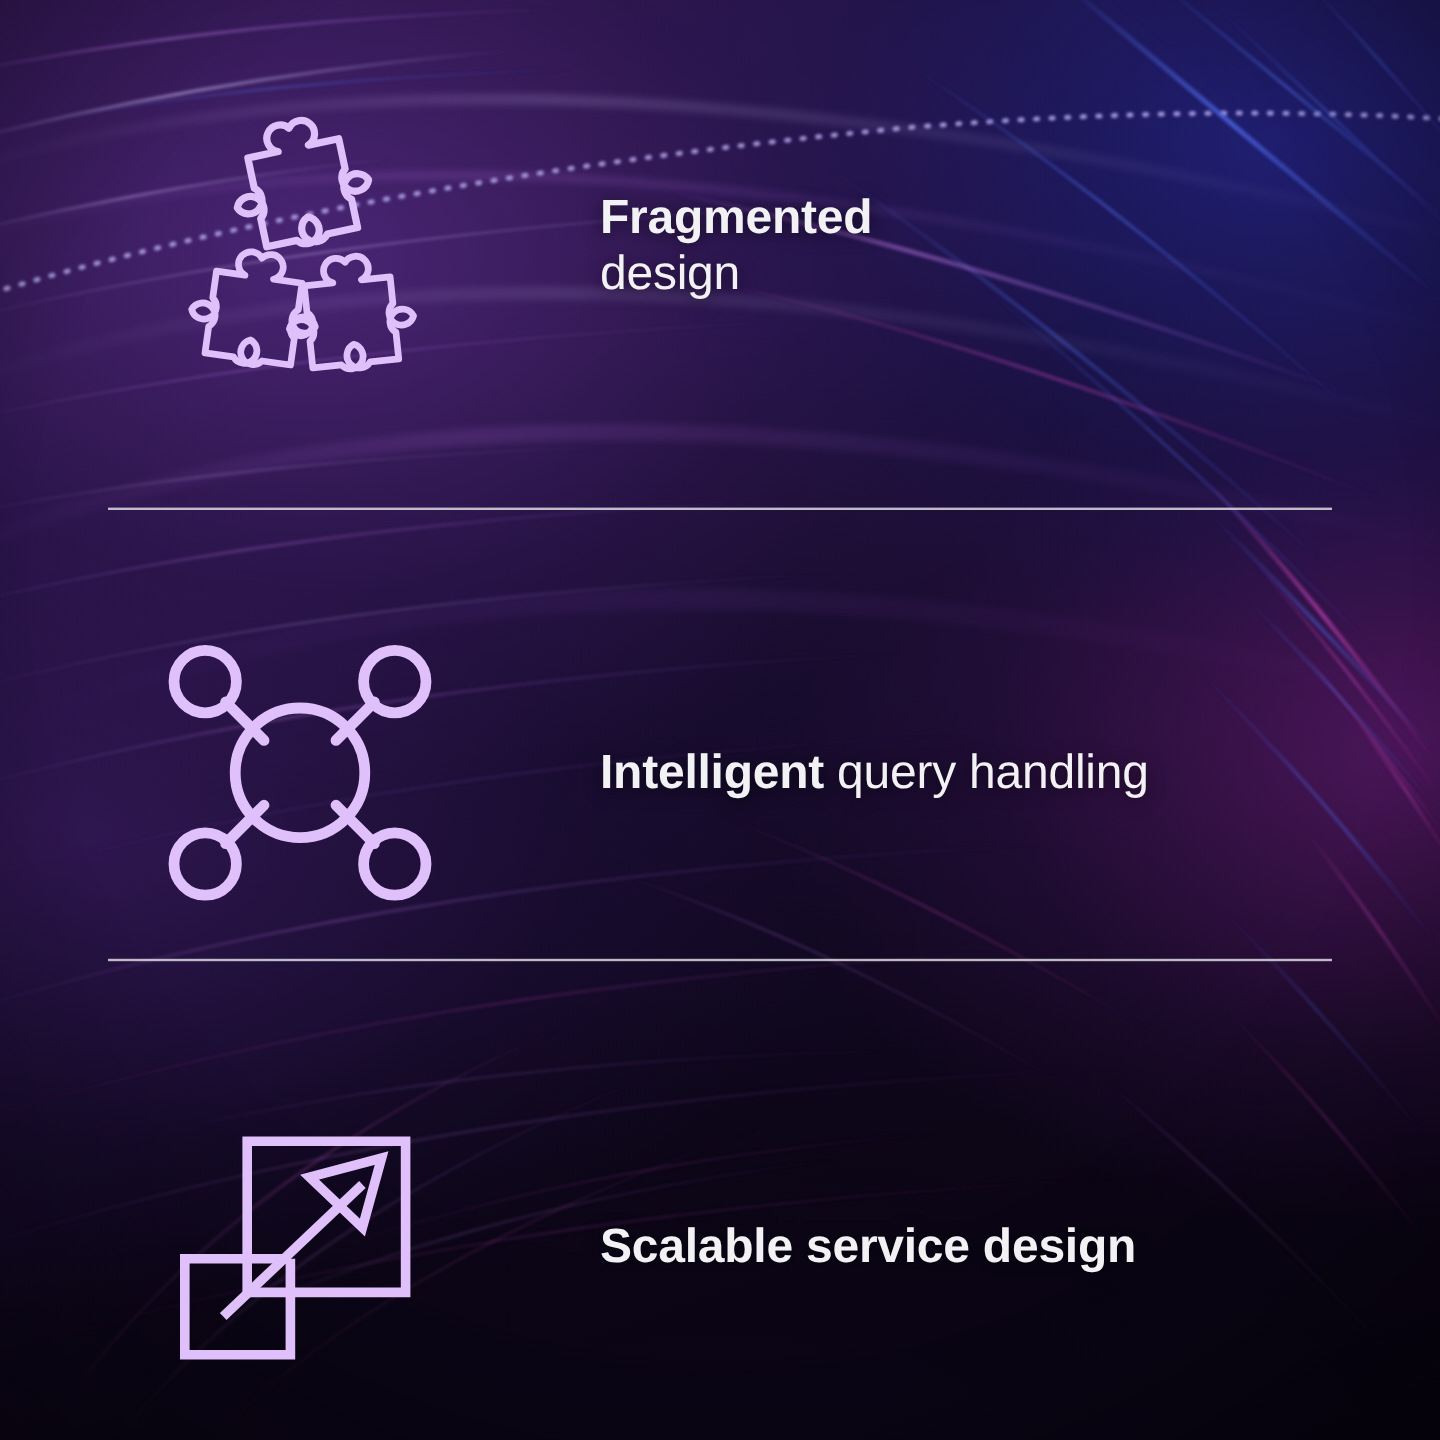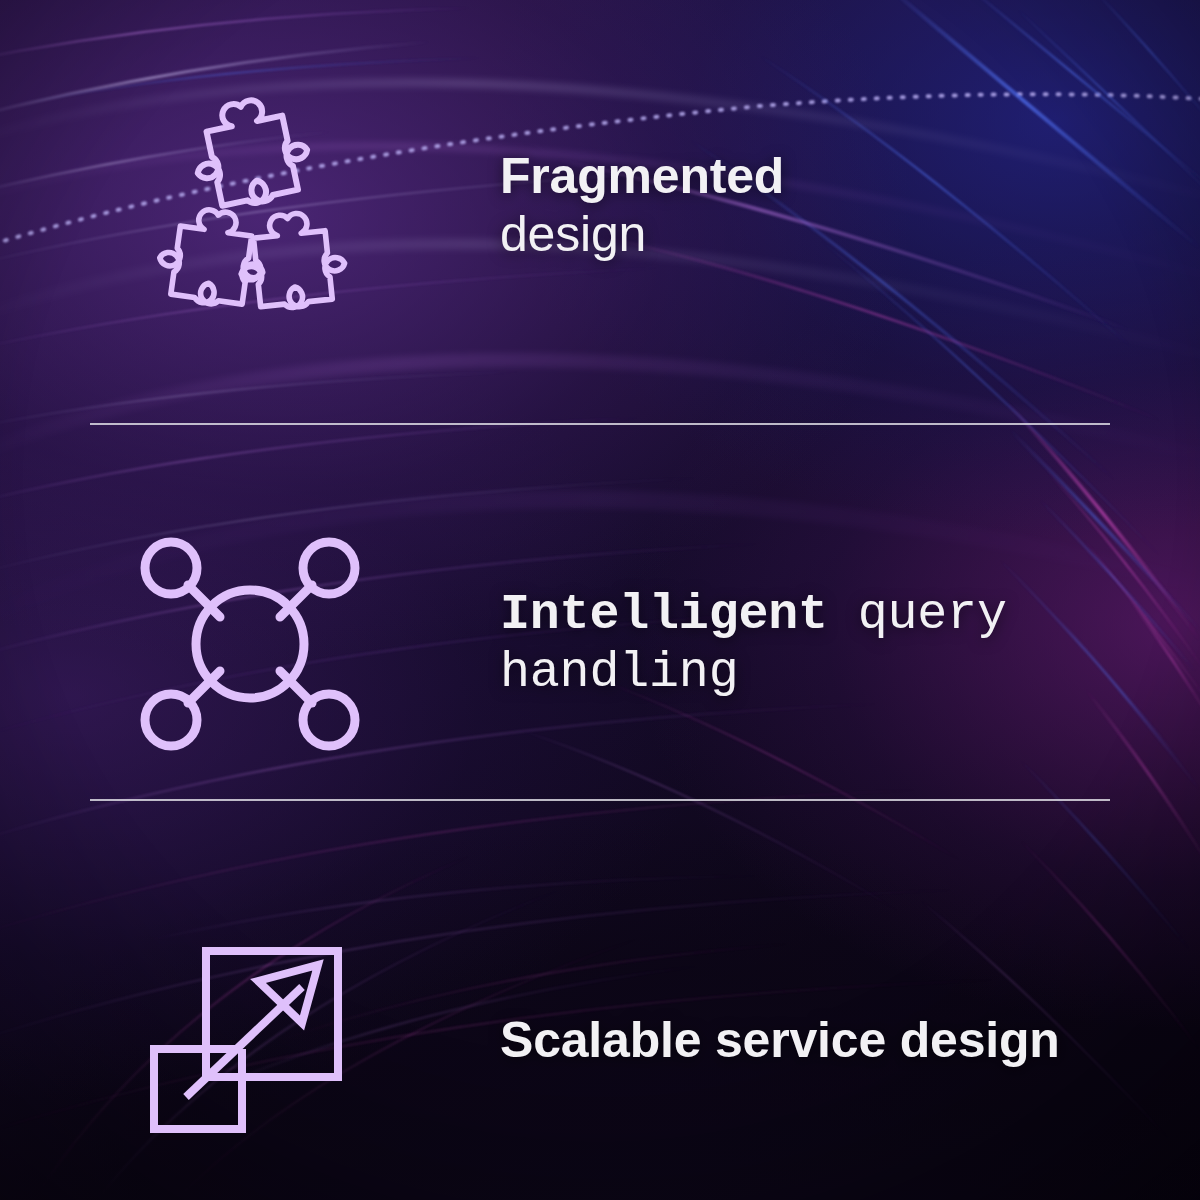--- a/index.html
+++ b/index.html
@@ -44,40 +44,40 @@
     inset: 0;
     display: flex;
     flex-direction: column;
   }
   .row {
     position: relative;
     display: flex;
     align-items: center;
   }
   .row-1 { height: 424px; }
-  .row-2 { height: 486px; font-family: Liberation Mono, monospace; }
+  .row-2 { height: 486px; }
   .row-3 { height: 332px; }
 
   .icon-cell {
     width: 500px;
     flex: 0 0 500px;
     display: flex;
     align-items: center;
     justify-content: center;
   }
   .icon-cell svg { display: block; overflow: visible; }
 
   .text-cell {
     flex: 1 1 auto;
     padding-right: 80px;
   }
   .headline {
     margin: 0;
     color: #f2f1f4;
-    font-size: 50px;
+    font-size: 40px;
     line-height: 1.16;
     font-weight: 400;
     letter-spacing: -0.2px;
     text-shadow: 0 2px 14px rgba(0,0,0,0.55);
   }
   .headline .b { font-weight: 700; }
 
   .divider {
     position: absolute;
     left: 90px;

